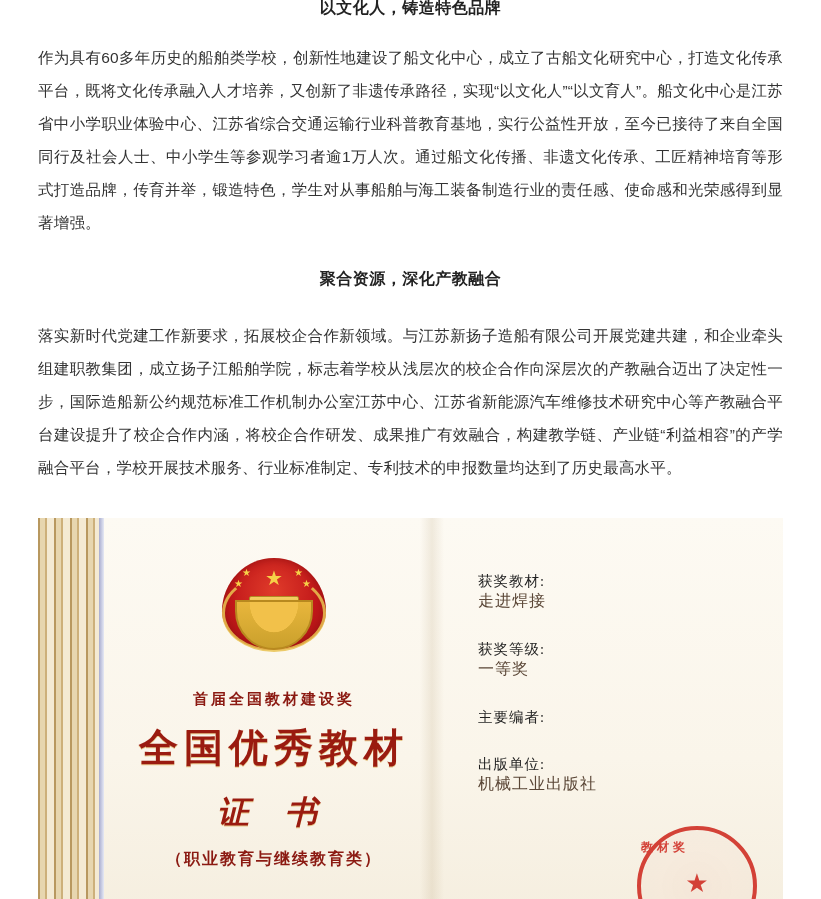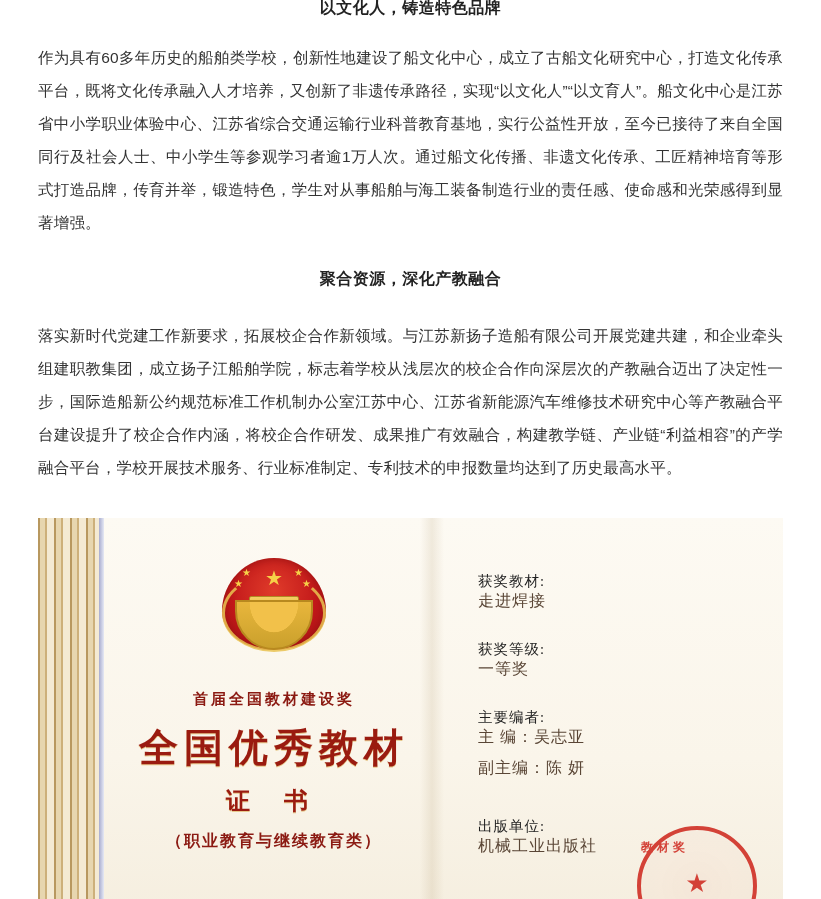--- a/index.html
+++ b/index.html
@@ -193,26 +193,27 @@
     font-family: "Liberation Serif", serif;
     font-size: 39px;
     font-weight: bold;
     letter-spacing: 6px;
     color: #9a1b10;
     margin-top: 12px;
     text-shadow: 0 1px 0 #e7c98d;
   }
   .cert-title-main2 {
     font-family: "Liberation Serif", serif;
-    font-size: 24px;
+    font-size: 32px;
     font-weight: bold;
     letter-spacing: 14px;
     color: #9a1b10;
-    margin-top: 10px;
+    margin-top: 16px;
     text-shadow: 0 1px 0 #e7c98d;
+    font-style: italic;
   }
   .cert-title-cat {
     font-family: "Liberation Serif", serif;
     font-size: 16px;
     font-weight: bold;
     color: #8b1a12;
     letter-spacing: 2px;
     margin-top: 14px;
   }
   .cert-no {
@@ -337,24 +338,20 @@
         </div>
 
 
         <div class="field-row">
           <div class="field-label">获奖等级:</div>
           <div class="field-value hand">一等奖</div>
         </div>
 
         <div class="field-row">
           <div class="field-label">主要编者:</div>
-          <div class="field-value hand editor-lines">
-            <div>主  编：吴志亚</div>
-            <div>副主编：陈  妍</div>
-          </div>
         </div>
 
         <div class="field-row">
           <div class="field-label">出版单位:</div>
           <div class="field-value hand">机械工业出版社</div>
         </div>
 
         <div class="seal">
           <div class="seal-top">教材奖</div>
           <div class="seal-star">★</div>

